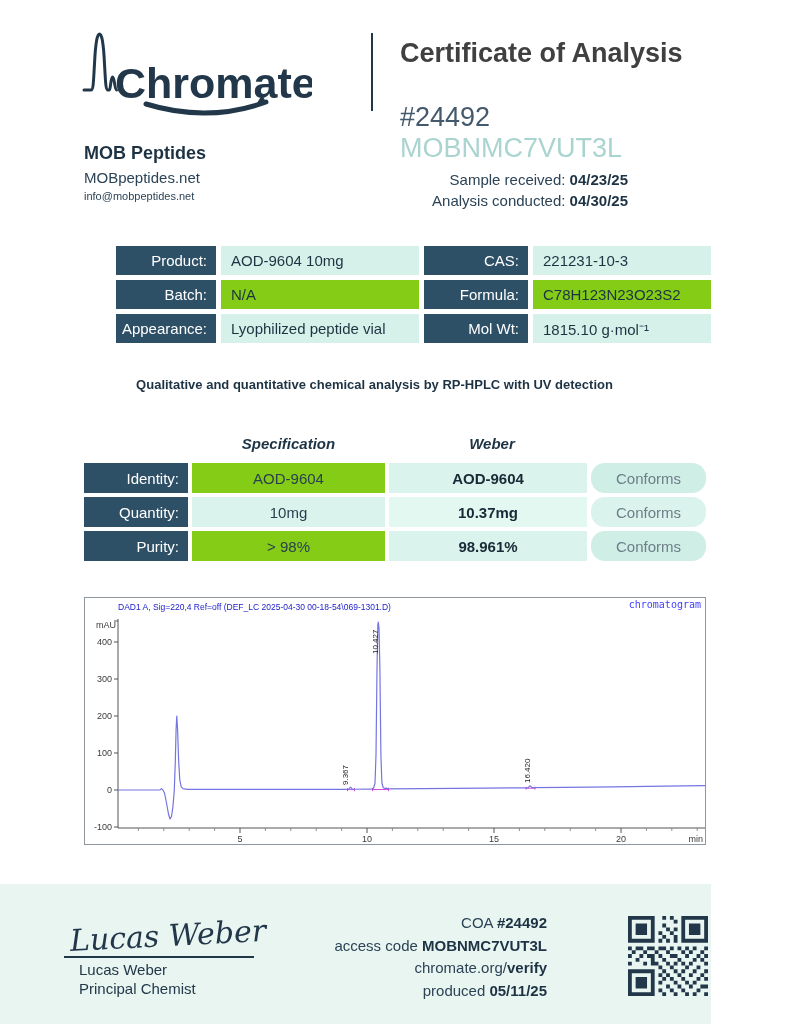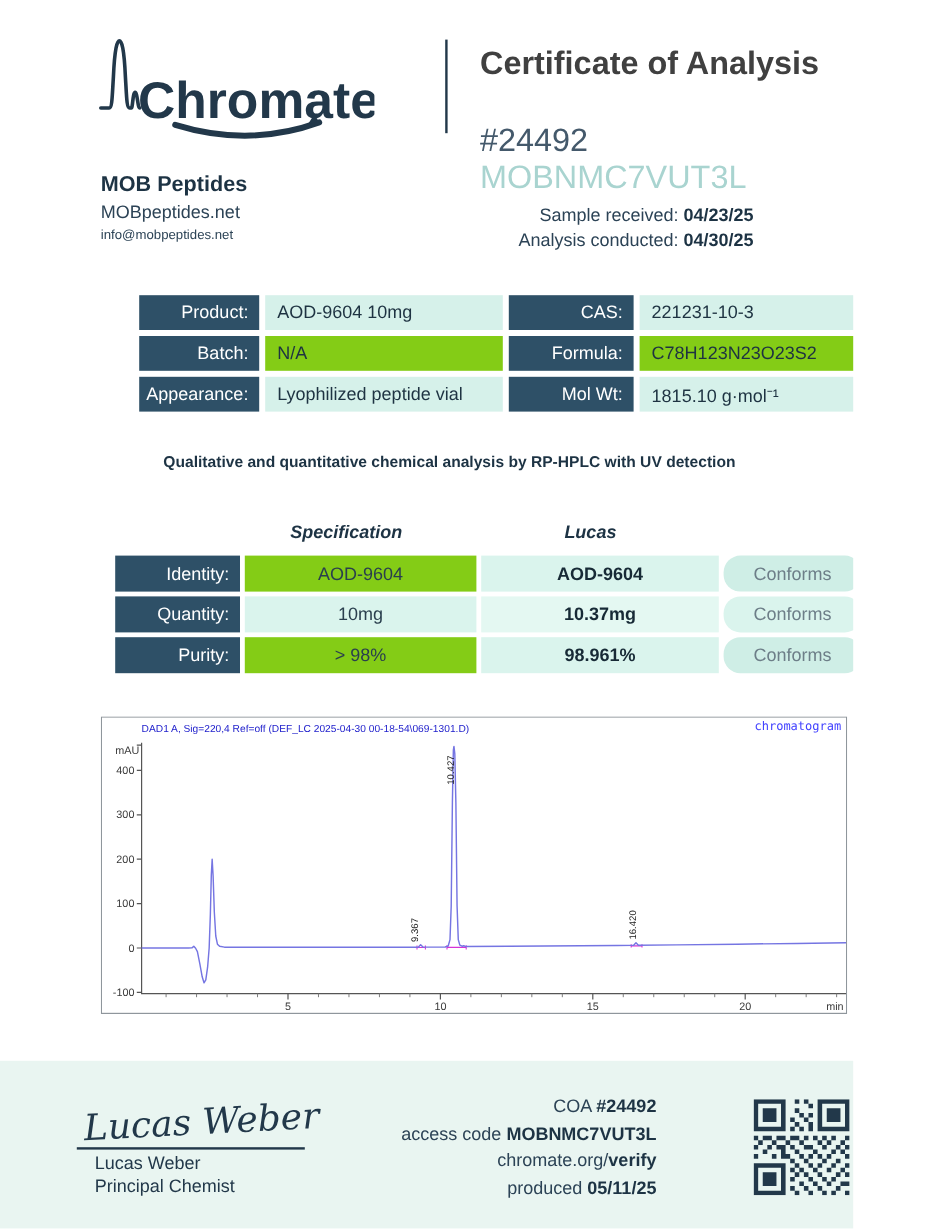--- a/index.html
+++ b/index.html
@@ -31,21 +31,21 @@
   .mint-b{background:#84cc16;}
 
   
   .method-note{position:absolute;left:0;top:377px;width:100%;text-align:center;
                font-size:13px;font-weight:bold;color:#1d3344;margin-left:19px;}
 
   
   .res-headers{position:absolute;left:84px;top:435px;width:622px;height:18px;font-style:italic;}
   .res-h-spec{position:absolute;left:108px;width:193px;text-align:center;font-size:15px;font-weight:bold;color:#1d3344;}
   .res-h-result{position:absolute;left:309px;width:198px;text-align:center;font-size:15px;font-weight:bold;color:#1d3344;}
-  .res-grid{position:absolute;left:96px;top:463px;display:grid;
+  .res-grid{position:absolute;left:84px;top:463px;display:grid;
             grid-template-columns:104px 193px 198px 115px;gap:4px 4px;grid-auto-rows:30px;}
   .cell-center{display:flex;align-items:center;justify-content:center;font-size:15px;color:#2a3f4e;text-align:center;}
   .cell-result{font-weight:bold;color:#172a36;}
   .cell-status{color:#6d7e88;border-radius:14px;}
   .mint-l{background:#daf4ed;}
   .mint-xl{background:#e4f8f2;}
   .mint-m{background:#cfeee6;}
 
   
   .chrom-svg{position:absolute;left:84px;top:597px;}
@@ -105,21 +105,21 @@
     <div class="cell-label">Appearance:</div>
     <div class="cell-value mint-a">Lyophilized peptide vial</div>
     <div class="cell-label">Mol Wt:</div>
     <div class="cell-value mint-a">1815.10 g·mol⁻¹</div>
   </div>
 
   <div class="method-note">Qualitative and quantitative chemical analysis by RP-HPLC with UV detection</div>
 
   <div class="res-headers">
     <div class="res-h-spec">Specification</div>
-    <div class="res-h-result">Lucas</div>
+    <div class="res-h-result">Weber</div>
   </div>
   <div class="res-grid">
     <div class="cell-label">Identity:</div>
     <div class="cell-center mint-b">AOD-9604</div>
     <div class="cell-center cell-result mint-l">AOD-9604</div>
     <div class="cell-center cell-status mint-m">Conforms</div>
 
     <div class="cell-label">Quantity:</div>
     <div class="cell-center mint-l">10mg</div>
     <div class="cell-center cell-result mint-xl">10.37mg</div>

